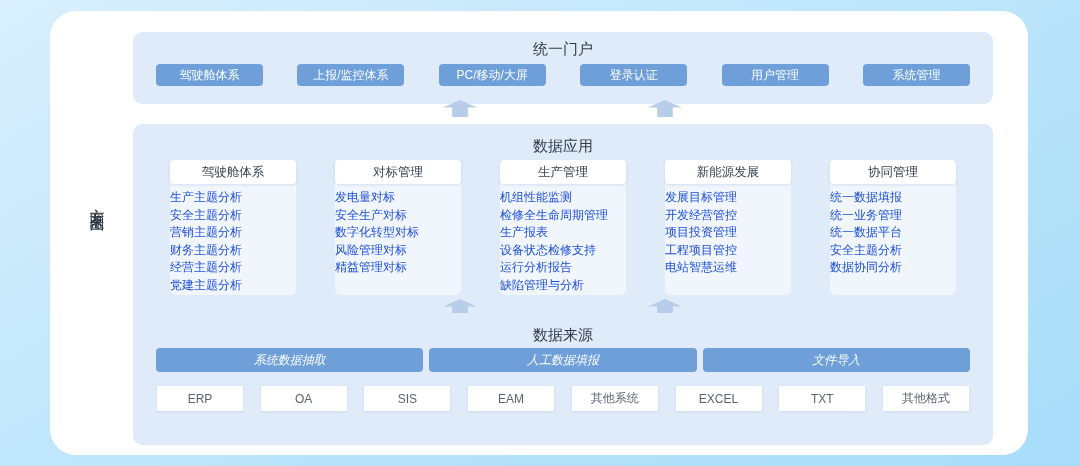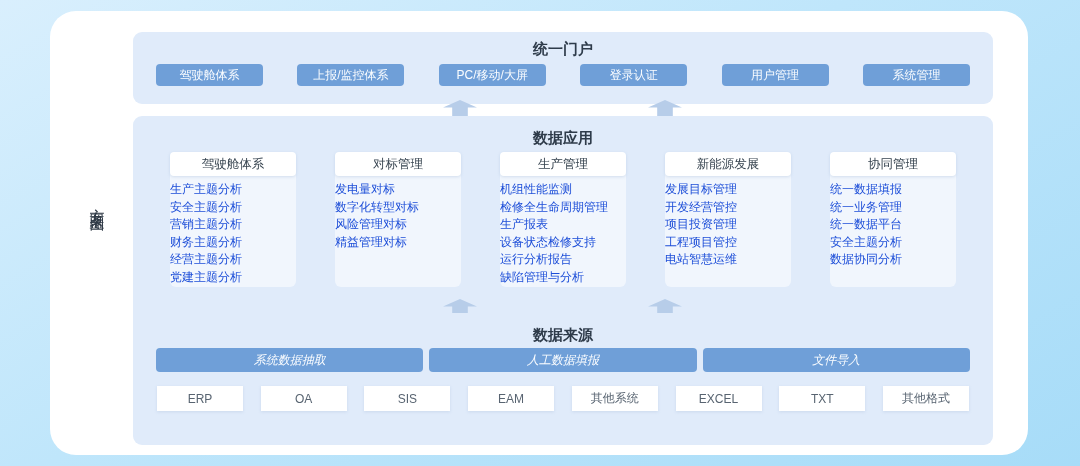--- a/index.html
+++ b/index.html
@@ -17,24 +17,24 @@
     position:absolute; left:76px; top:196px; width:30px;
     writing-mode:vertical-rl; text-orientation:upright;
     font-size:15px; letter-spacing:3px; color:#2f3a46; font-weight:500;
   }
   .stack { position:absolute; left:133px; top:0; width:860px; height:466px; }
   .panel {
     position:absolute; left:0; width:860px;
     background:#e0ebfa; border-radius:9px;
   }
   .panel-portal  { top:32px;  height:72px; }
-  .panel-apps    { top:116px; height:239px; }
+  .panel-apps    { top:124px; height:239px; }
   .panel-sources { top:313px; height:132px; }
   .sec-title {
-    text-align:center; font-size:15px; font-weight:700; color:#2e3b4a;
+    text-align:center; font-size:15px; font-weight:400; color:#2e3b4a;
     padding-top:9px; line-height:16px;
   }
   .panel-apps .sec-title, .panel-sources .sec-title { padding-top:14px; }
 
   .portal-row {
     display:flex; justify-content:space-between;
     padding:0 23px; margin-top:7px;
   }
   .blue-btn {
     width:107px; height:22px; border-radius:4px;
@@ -135,20 +135,21 @@
             <div class="col-item">财务主题分析</div>
             <div class="col-item">经营主题分析</div>
             <div class="col-item">党建主题分析</div>
           </div>
         </div>
 
         <div class="app-col">
           <div class="col-header">对标管理</div>
           <div class="col-items">
             <div class="col-item">发电量对标</div>
+            <div class="col-item">安全生产对标</div>
             <div class="col-item">数字化转型对标</div>
             <div class="col-item">风险管理对标</div>
             <div class="col-item">精益管理对标</div>
           </div>
         </div>
 
         <div class="app-col">
           <div class="col-header">生产管理</div>
           <div class="col-items">
             <div class="col-item">机组性能监测</div>

